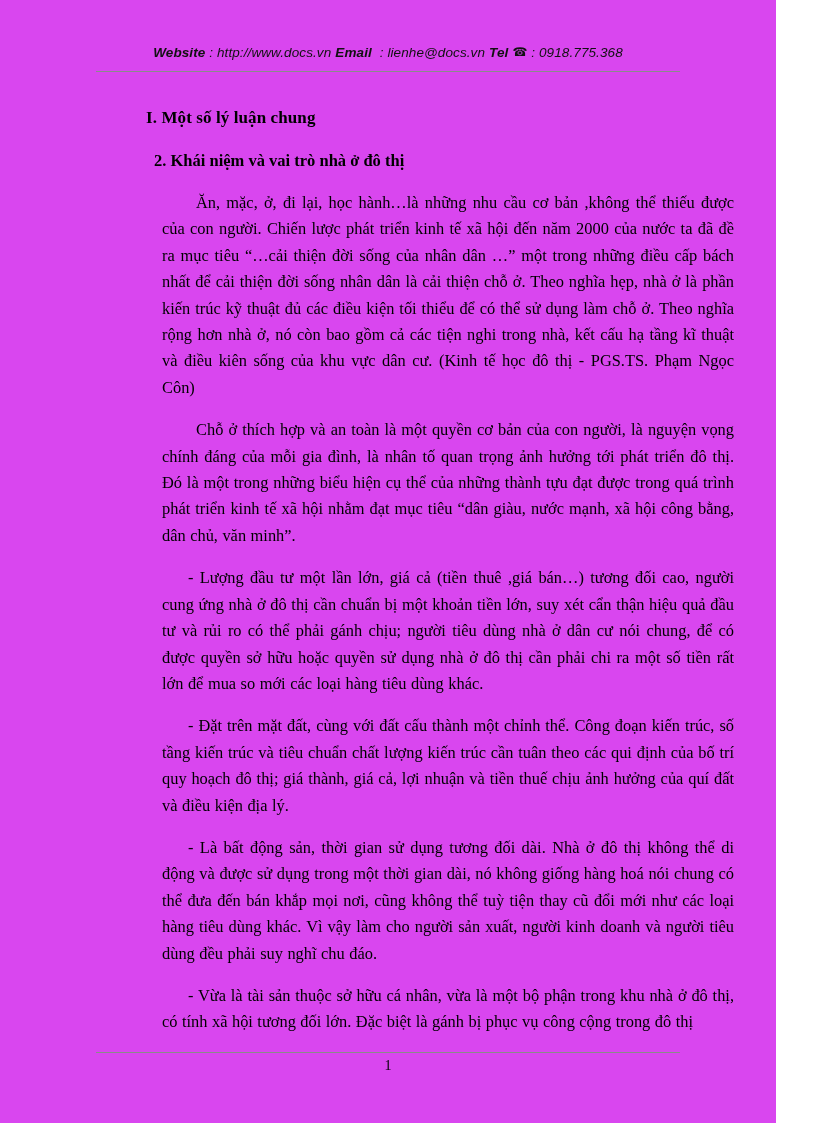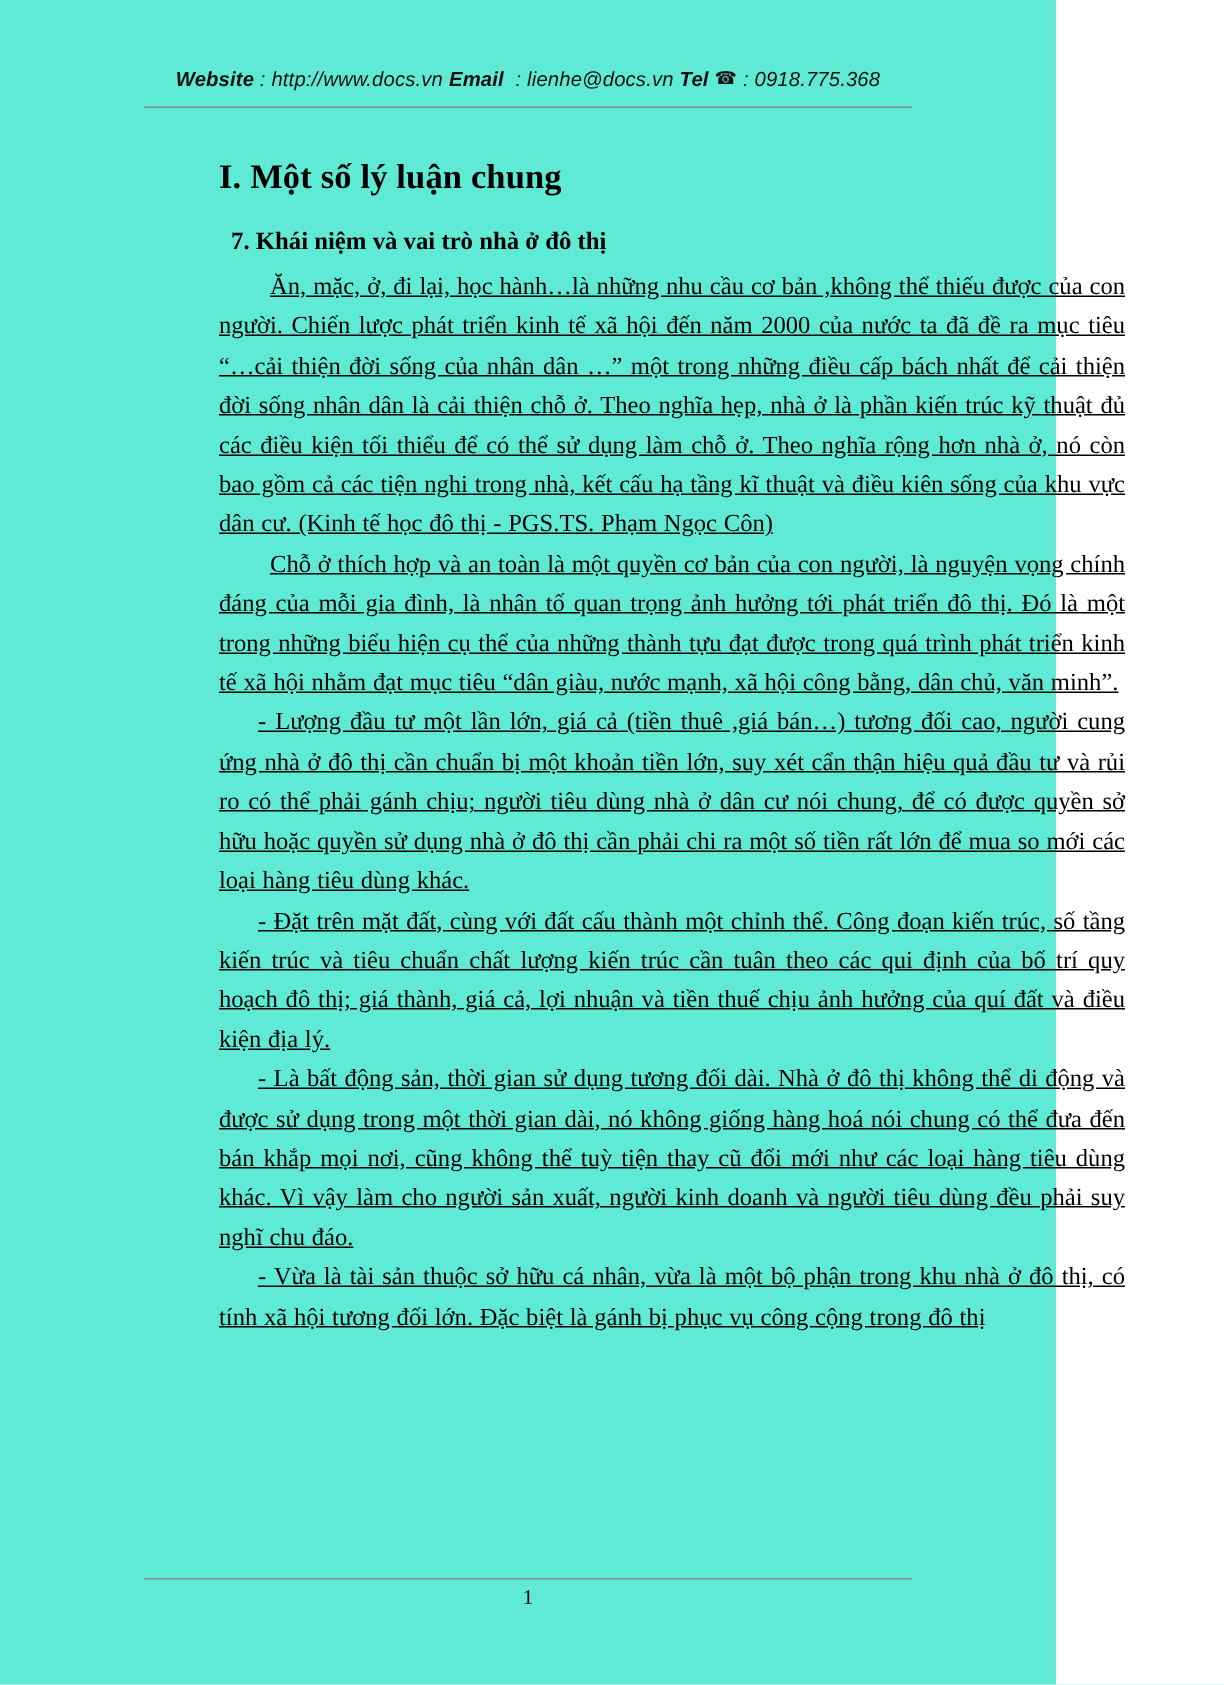--- a/index.html
+++ b/index.html
@@ -9,24 +9,24 @@
   }
   body {
     width: 816px;
     height: 1123px;
     font-family: "Liberation Serif", "DejaVu Serif", serif;
     color: #000000;
     overflow: hidden;
   }
   .page {
     position: relative;
-    width: 704px;
+    width: 776px;
     height: 1123px;
     box-sizing: border-box;
-    background: #5eead4;
+    background: #d946ef;
   }
 
   
   .doc-header {
     position: absolute;
     left: 96px;
     right: 96px;
     top: 44px;
     text-align: center;
     white-space: nowrap;
@@ -68,21 +68,21 @@
 
   
   .content {
     position: absolute;
     left: 146px;
     top: 104px;
     width: 604px;
   }
 
   h1.sec-title {
-    font-size: 23px;
+    font-size: 17px;
     font-weight: bold;
     margin: 0 0 6px 0;
     line-height: 28px;
     letter-spacing: 0.1px;
   }
   h2.sub-title {
     font-size: 16.5px;
     font-weight: bold;
     margin: 16px 0 4px 0;
     line-height: 26px;
@@ -92,25 +92,24 @@
     font-size: 16px;
     font-weight: bold;
     font-style: italic;
     margin: 14px 0 2px 0;
     line-height: 26px;
     padding-left: 16px;
   }
   p.para {
     font-size: 16.4px;
     line-height: 26.4px;
-    margin: 0;
+    margin: 16px;
     text-align: justify;
     text-indent: 34px;
     word-spacing: 0.4px;
-    text-decoration: underline;
   }
   p.para.dash {
     text-indent: 26px;
   }
 
   
   .foot-rule {
     position: absolute;
     left: 96px;
     right: 96px;
@@ -137,21 +136,21 @@
     <div class="hdr-line">
       <span class="hdr-b">Website</span><span class="hdr-i"> : </span><span class="hdr-i">http://www.docs.vn</span><span class="hdr-sep"></span><span class="hdr-b">Email</span><span class="hdr-sep"></span><span class="hdr-i"> : </span><span class="hdr-i">lienhe@docs.vn</span><span class="hdr-sep"></span><span class="hdr-b">Tel</span><span class="hdr-sep"></span><span class="phone-glyph">☎</span><span class="hdr-i"> : </span><span class="hdr-i">0918.775.368</span>
     </div>
   </div>
   <div class="hdr-rule"></div>
 
   <div class="content">
 
     <h1 class="sec-title">I. Một số lý luận chung</h1>
 
-    <h2 class="sub-title">7. Khái niệm và vai trò nhà ở đô thị</h2>
+    <h2 class="sub-title">2. Khái niệm và vai trò nhà ở đô thị</h2>
 
 
     <p class="para">Ăn, mặc, ở, đi lại, học hành…là những nhu cầu cơ bản ,không thể thiếu được của con người. Chiến lược phát triển kinh tế xã hội đến năm 2000 của nước ta đã đề ra mục tiêu “…cải thiện đời sống của nhân dân …” một trong những điều cấp bách nhất để cải thiện đời sống nhân dân là cải thiện chỗ ở. Theo nghĩa hẹp, nhà ở là phần kiến trúc kỹ thuật đủ các điều kiện tối thiểu để có thể sử dụng làm chỗ ở. Theo nghĩa rộng hơn nhà ở, nó còn bao gồm cả các tiện nghi trong nhà, kết cấu hạ tầng kĩ thuật và điều kiên sống của khu vực dân cư. (Kinh tế học đô thị - PGS.TS. Phạm Ngọc Côn)</p>
     <p class="para">Chỗ ở thích hợp và an toàn là một quyền cơ bản của con người, là nguyện vọng chính đáng của mỗi gia đình, là nhân tố quan trọng ảnh hưởng tới phát triển đô thị. Đó là một trong những biểu hiện cụ thể của những thành tựu đạt được trong quá trình phát triển kinh tế xã hội nhằm đạt mục tiêu “dân giàu, nước mạnh, xã hội công bằng, dân chủ, văn minh”.</p>
 
 
     <p class="para dash">- Lượng đầu tư một lần lớn, giá cả (tiền thuê ,giá bán…) tương đối cao, người cung ứng nhà ở đô thị cần chuẩn bị một khoản tiền lớn, suy xét cẩn thận hiệu quả đầu tư và rủi ro có thể phải gánh chịu; người tiêu dùng nhà ở dân cư nói chung, để có được quyền sở hữu hoặc quyền sử dụng nhà ở đô thị cần phải chi ra một số tiền rất lớn để mua so mới các loại hàng tiêu dùng khác.</p>
     <p class="para dash">- Đặt trên mặt đất, cùng với đất cấu thành một chỉnh thể. Công đoạn kiến trúc, số tầng kiến trúc và tiêu chuẩn chất lượng kiến trúc cần tuân theo các qui định của bố trí quy hoạch đô thị; giá thành, giá cả, lợi nhuận và tiền thuế chịu ảnh hưởng của quí đất và điều kiện địa lý.</p>
     <p class="para dash">- Là bất động sản, thời gian sử dụng tương đối dài. Nhà ở đô thị không thể di động và được sử dụng trong một thời gian dài, nó không giống hàng hoá nói chung có thể đưa đến bán khắp mọi nơi, cũng không thể tuỳ tiện thay cũ đổi mới như các loại hàng tiêu dùng khác. Vì vậy làm cho người sản xuất, người kinh doanh và người tiêu dùng đều phải suy nghĩ chu đáo.</p>
     <p class="para dash">- Vừa là tài sản thuộc sở hữu cá nhân, vừa là một bộ phận trong khu nhà ở đô thị, có tính xã hội tương đối lớn. Đặc biệt là gánh bị phục vụ công cộng trong đô thị</p>

